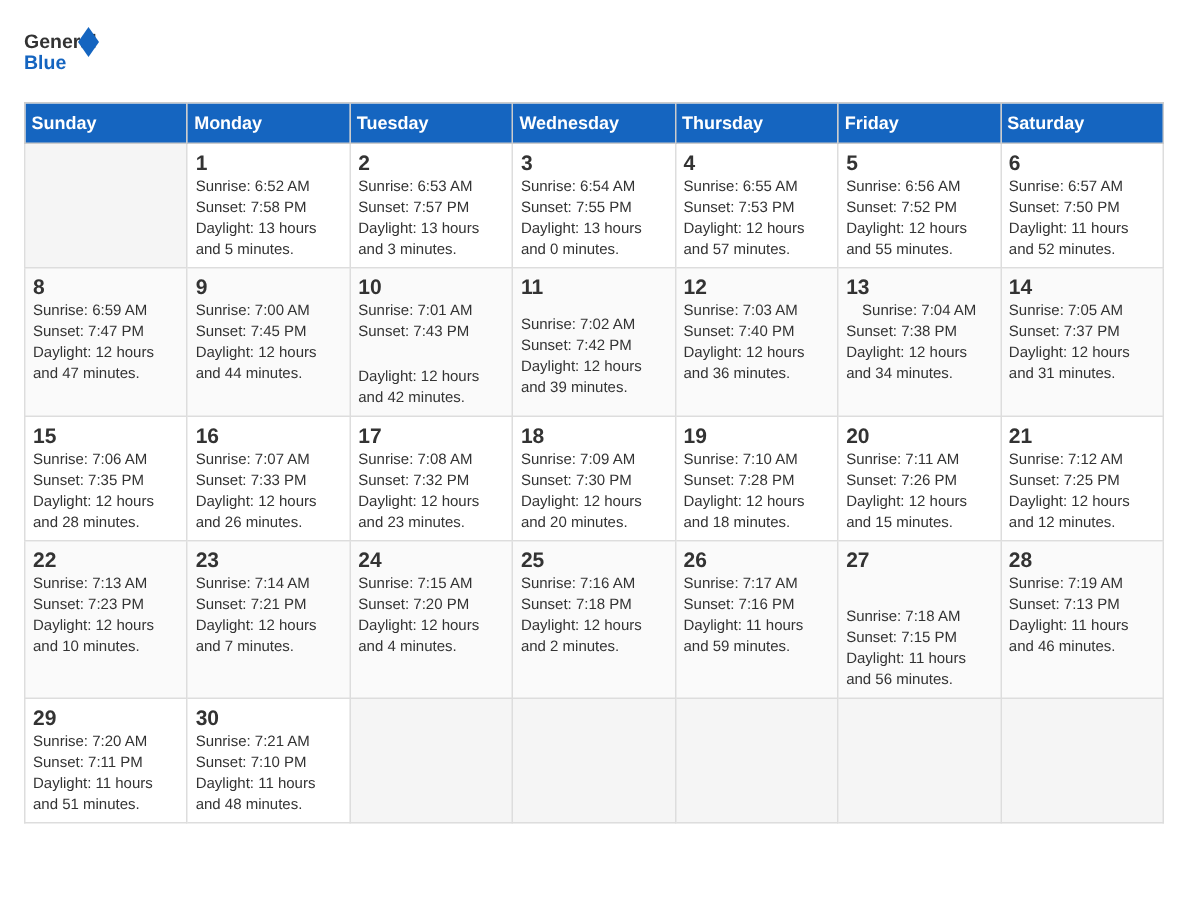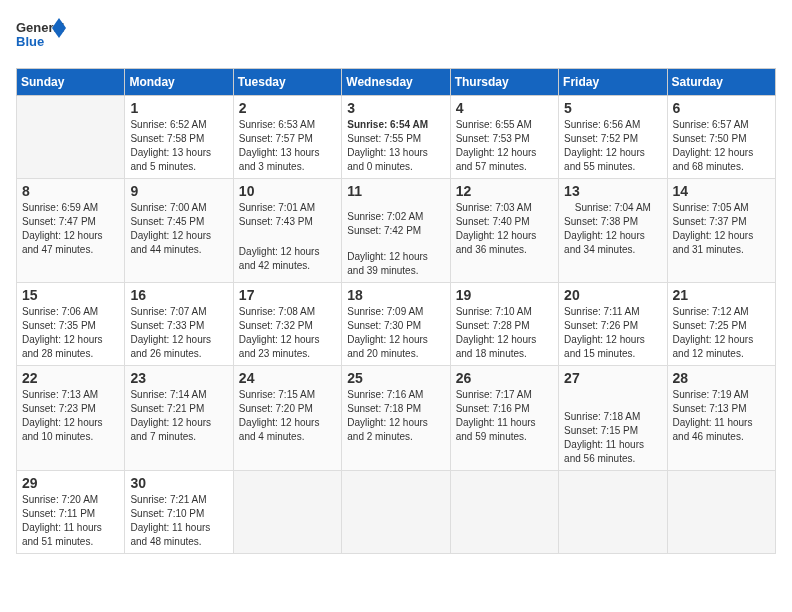--- a/index.html
+++ b/index.html
@@ -108,41 +108,41 @@
           <div style="line-height: 1.4;">Daylight: 13 hours and 5 minutes.</div>
         </td>
         <td>
           <span class="day-num">2</span>
           <div style="line-height: 1.4;">Sunrise: 6:53 AM</div>
           <div style="line-height: 1.4;">Sunset: 7:57 PM</div>
           <div style="line-height: 1.4;">Daylight: 13 hours and 3 minutes.</div>
         </td>
         <td>
           <span class="day-num">3</span>
-          <div style="line-height: 1.4; font-weight: bold;">Sunrise: 6:54 AM</div>
+          <div style="line-height: 1.4;">Sunrise: 6:54 AM</div>
           <div style="line-height: 1.4;">Sunset: 7:55 PM</div>
           <div style="line-height: 1.4;">Daylight: 13 hours and 0 minutes.</div>
         </td>
         <td>
           <span class="day-num">4</span>
           <div style="line-height: 1.4;">Sunrise: 6:55 AM</div>
           <div style="line-height: 1.4;">Sunset: 7:53 PM</div>
           <div style="line-height: 1.4;">Daylight: 12 hours and 57 minutes.</div>
         </td>
         <td>
           <span class="day-num">5</span>
           <div style="line-height: 1.4;">Sunrise: 6:56 AM</div>
           <div style="line-height: 1.4;">Sunset: 7:52 PM</div>
           <div style="line-height: 1.4;">Daylight: 12 hours and 55 minutes.</div>
         </td>
         <td>
           <span class="day-num">6</span>
           <div style="line-height: 1.4;">Sunrise: 6:57 AM</div>
           <div style="line-height: 1.4;">Sunset: 7:50 PM</div>
-          <div style="line-height: 1.4;">Daylight: 12 hours and 68 minutes.</div>
+          <div style="line-height: 1.4;">Daylight: 11 hours and 52 minutes.</div>
         </td>
       </tr>
       <tr>
         <td>
           <span class="day-num">8</span>
           <div style="line-height: 1.4;">Sunrise: 6:59 AM</div>
           <div style="line-height: 1.4;">Sunset: 7:47 PM</div>
           <div style="line-height: 1.4;">Daylight: 12 hours and 47 minutes.</div>
         </td>
         <td>
@@ -154,21 +154,21 @@
         <td>
           <span class="day-num">10</span>
           <div style="line-height: 1.4;">Sunrise: 7:01 AM</div>
           <div style="line-height: 1.4;">Sunset: 7:43 PM</div>
           <div style="line-height: 1.4; margin-top: 16px;">Daylight: 12 hours and 42 minutes.</div>
         </td>
         <td>
           <span class="day-num">11</span>
           <div style="line-height: 1.4; margin-top: 11px;">Sunrise: 7:02 AM</div>
           <div style="line-height: 1.4;">Sunset: 7:42 PM</div>
-          <div style="line-height: 1.4; margin-top: 12px;">Daylight: 12 hours and 39 minutes.</div>
+          <div style="line-height: 1.4;">Daylight: 12 hours and 39 minutes.</div>
         </td>
         <td>
           <span class="day-num">12</span>
           <div style="line-height: 1.4;">Sunrise: 7:03 AM</div>
           <div style="line-height: 1.4;">Sunset: 7:40 PM</div>
           <div style="line-height: 1.4;">Daylight: 12 hours and 36 minutes.</div>
         </td>
         <td>
           <span class="day-num">13</span>
           <div style="line-height: 1.4; text-align: center;">Sunrise: 7:04 AM</div>

